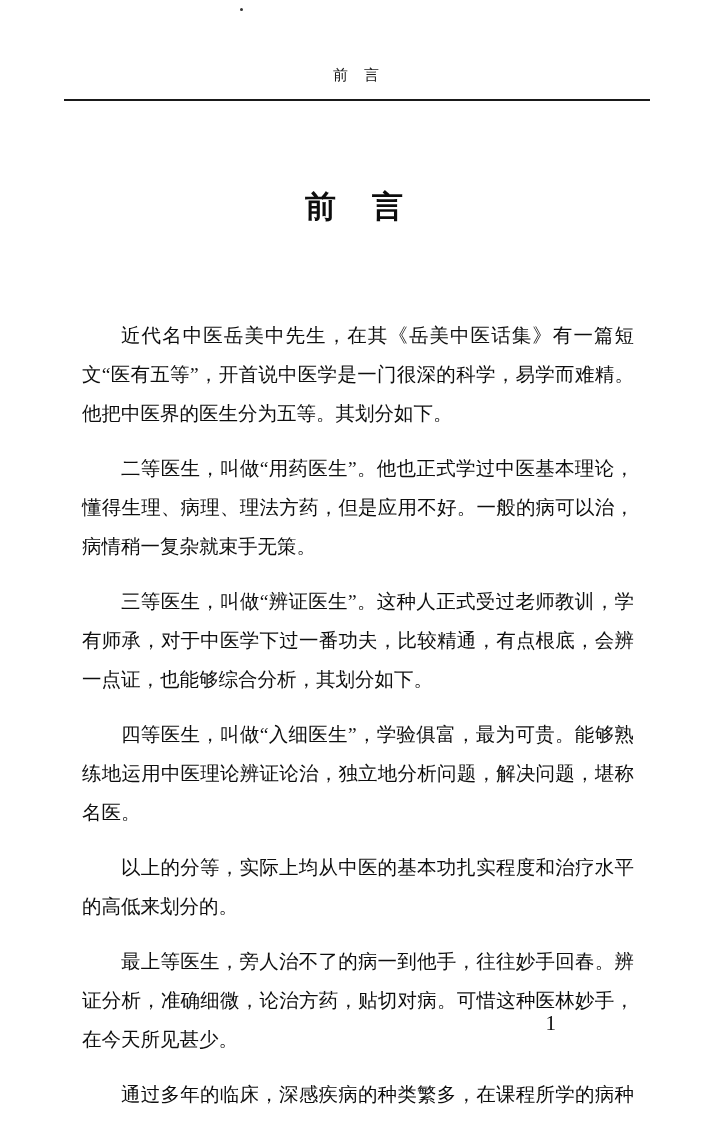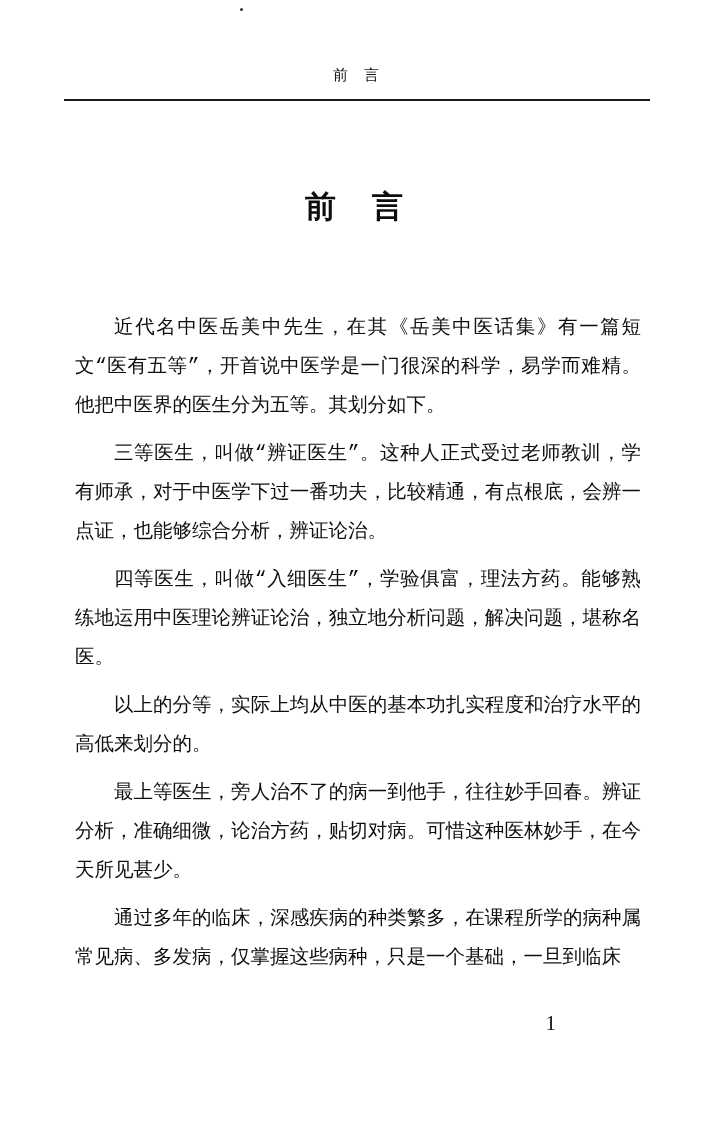--- a/index.html
+++ b/index.html
@@ -72,23 +72,22 @@
     top: 300px;
     left: 66px;
     width: 584px;
     font-size: 19.5px;
     line-height: 39px;
     text-align: justify;
     text-justify: inter-ideograph;
     color: #0e0e0e;
   }
   .body-text p {
-    margin: 9px;
+    margin: 16px;
     text-indent: 2em;
-    font-family: Liberation Mono, monospace;
   }
   .page-number {
     position: absolute;
     bottom: 86px;
     right: 64px;
     font-size: 21px;
     color: #0d0d0d;
   }
 </style>
 </head>
@@ -103,22 +102,23 @@
   </div>
 
   <div class="rule"></div>
 
   <div class="title">
     <span>前</span><span class="t-gap"></span><span>言</span>
   </div>
 
   <div class="body-text">
     <p>近代名中医岳美中先生，在其《岳美中医话集》有一篇短文“医有五等”，开首说中医学是一门很深的科学，易学而难精。他把中医界的医生分为五等。其划分如下。</p>
-    <p>三等医生，叫做“辨证医生”。这种人正式受过老师教训，学有师承，对于中医学下过一番功夫，比较精通，有点根底，会辨一点证，也能够综合分析，辨证论治。</p>
-    <p>四等医生，叫做“入细医生”，学验俱富，理法方药。能够熟练地运用中医理论辨证论治，独立地分析问题，解决问题，堪称名医。</p>
+    <p>二等医生，叫做“用药医生”。他也正式学过中医基本理论，懂得生理、病理、理法方药，但是应用不好。一般的病可以治，病情稍一复杂就束手无策。</p>
+    <p>三等医生，叫做“辨证医生”。这种人正式受过老师教训，学有师承，对于中医学下过一番功夫，比较精通，有点根底，会辨一点证，也能够综合分析，其划分如下。</p>
+    <p>四等医生，叫做“入细医生”，学验俱富，最为可贵。能够熟练地运用中医理论辨证论治，独立地分析问题，解决问题，堪称名医。</p>
     <p>以上的分等，实际上均从中医的基本功扎实程度和治疗水平的高低来划分的。</p>
     <p>最上等医生，旁人治不了的病一到他手，往往妙手回春。辨证分析，准确细微，论治方药，贴切对病。可惜这种医林妙手，在今天所见甚少。</p>
     <p>通过多年的临床，深感疾病的种类繁多，在课程所学的病种属常见病、多发病，仅掌握这些病种，只是一个基础，一旦到临床</p>
   </div>
 
   <div class="page-number">1</div>
 
 </div>
 
 </body></html>

